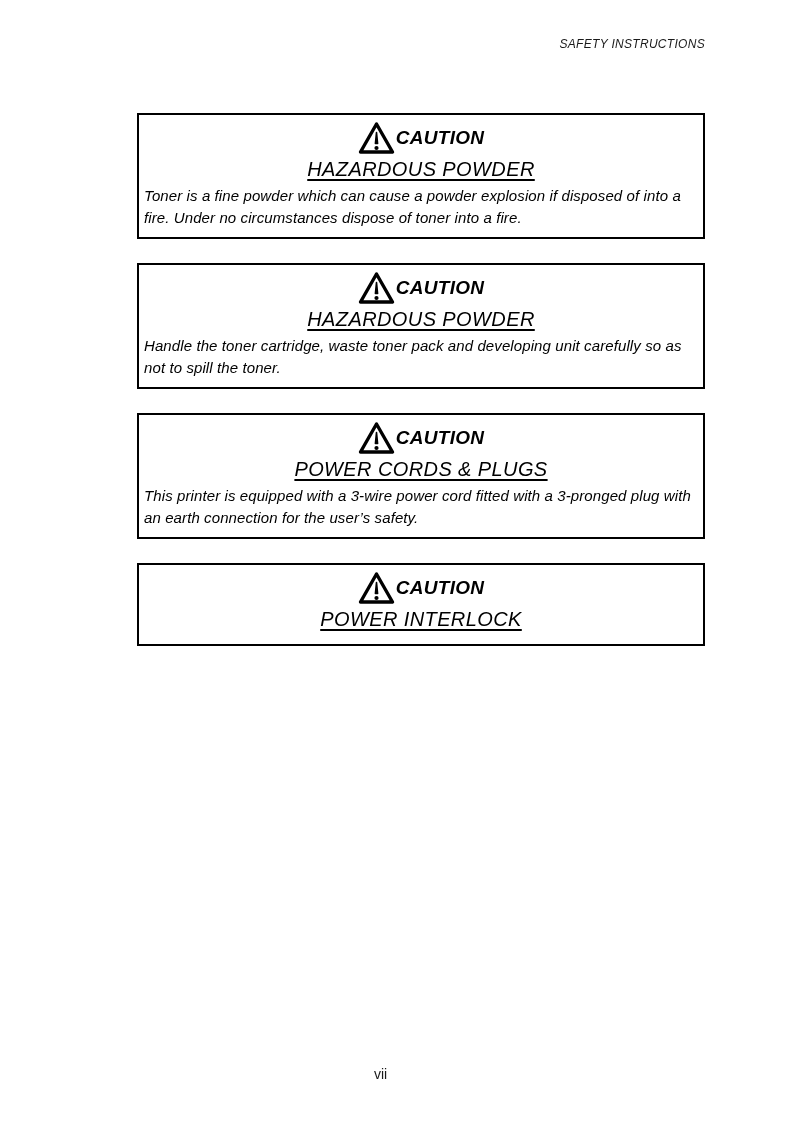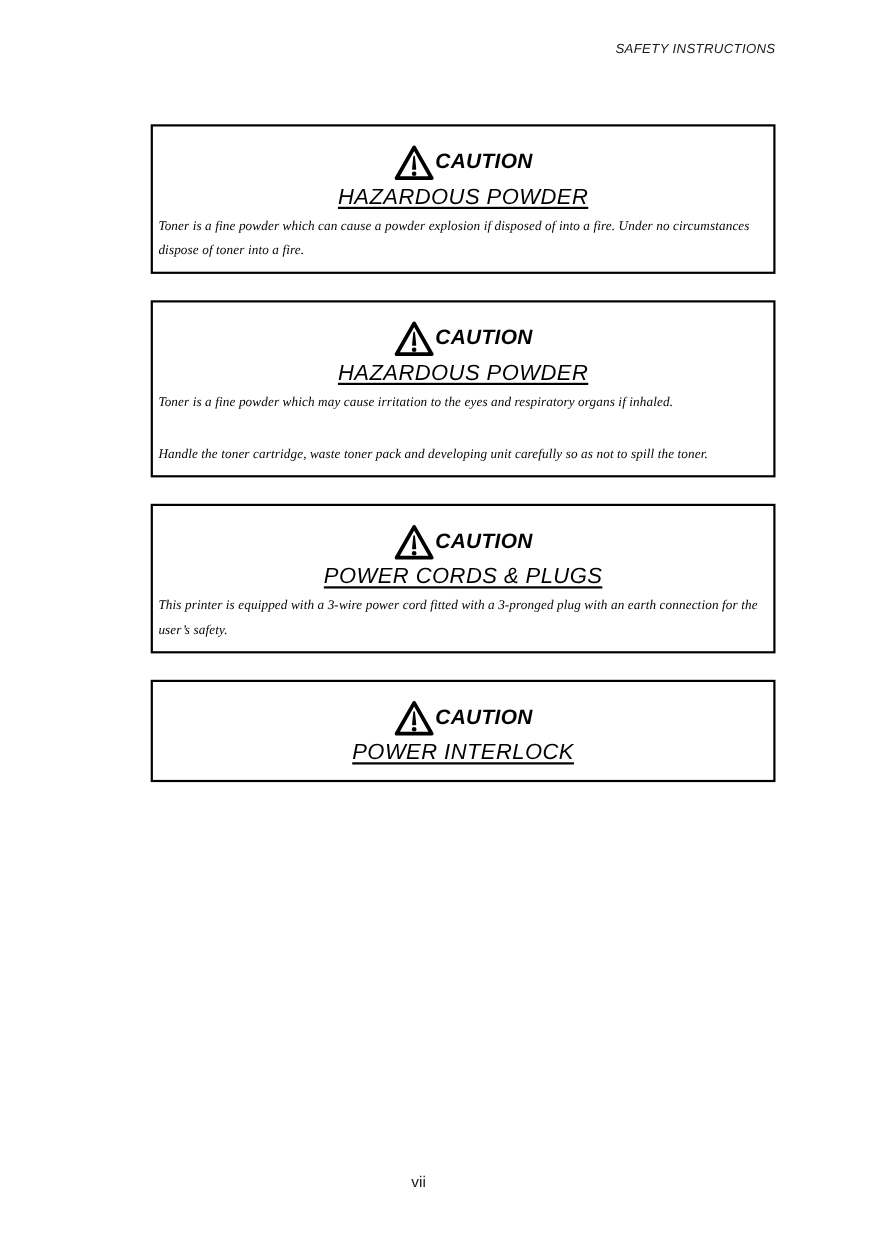--- a/index.html
+++ b/index.html
@@ -29,21 +29,21 @@
     position: absolute;
     top: 113px;
     left: 137px;
     width: 568px;
   }
   .caution-box {
     box-sizing: border-box;
     width: 568px;
     border: 2px solid #000000;
     background: #ffffff;
-    padding: 15px 5px 9px 5px;
+    padding: 5px 5px 9px 5px;
     margin-bottom: 24px;
   }
   .caution-heading-row {
     display: flex;
     justify-content: center;
     align-items: center;
     gap: 1px;
     margin-top: 1px;
   }
   .warning-icon {
@@ -64,25 +64,24 @@
     font-style: italic;
     text-decoration: underline;
     text-decoration-thickness: 1.5px;
     text-underline-offset: 3px;
     margin-top: 3px;
     margin-bottom: 4px;
     letter-spacing: 0.4px;
   }
   .caution-body p {
     margin: 0;
-    font-size: 12px;
+    font-size: 15px;
     font-style: italic;
     line-height: 21.5px;
     letter-spacing: 0.1px;
-    font-family: Liberation Serif, serif;
   }
   .caution-body p + p {
     margin-top: 25px;
   }
   .page-footer {
     position: absolute;
     left: 0;
     right: 0;
     bottom: 40px;
     text-align: center;
@@ -118,21 +117,20 @@
       <div class="caution-heading-row">
         <svg class="warning-icon" viewBox="0 0 37 34" xmlns="http://www.w3.org/2000/svg">
           <path d="M18.5 3 L34.5 31 L2.5 31 Z" fill="none" stroke="#000" stroke-width="3.4" stroke-linejoin="round"></path>
           <path d="M18.5 11.5 L19.6 22.5 L17.4 22.5 Z" fill="#000" stroke="#000" stroke-width="1.6" stroke-linejoin="round"></path>
           <circle cx="18.5" cy="27" r="2.1" fill="#000"></circle>
         </svg>
         <span class="caution-heading">CAUTION</span>
       </div>
       <div class="caution-subtitle">HAZARDOUS POWDER</div>
       <div class="caution-body">
-        <p>Toner is a fine powder which may cause irritation to the eyes and respiratory organs if inhaled.</p>
         <p>Handle the toner cartridge, waste toner pack and developing unit carefully so as not to spill the toner.</p>
       </div>
     </div>
 
     <div class="caution-box">
       <div class="caution-heading-row">
         <svg class="warning-icon" viewBox="0 0 37 34" xmlns="http://www.w3.org/2000/svg">
           <path d="M18.5 3 L34.5 31 L2.5 31 Z" fill="none" stroke="#000" stroke-width="3.4" stroke-linejoin="round"></path>
           <path d="M18.5 11.5 L19.6 22.5 L17.4 22.5 Z" fill="#000" stroke="#000" stroke-width="1.6" stroke-linejoin="round"></path>
           <circle cx="18.5" cy="27" r="2.1" fill="#000"></circle>

